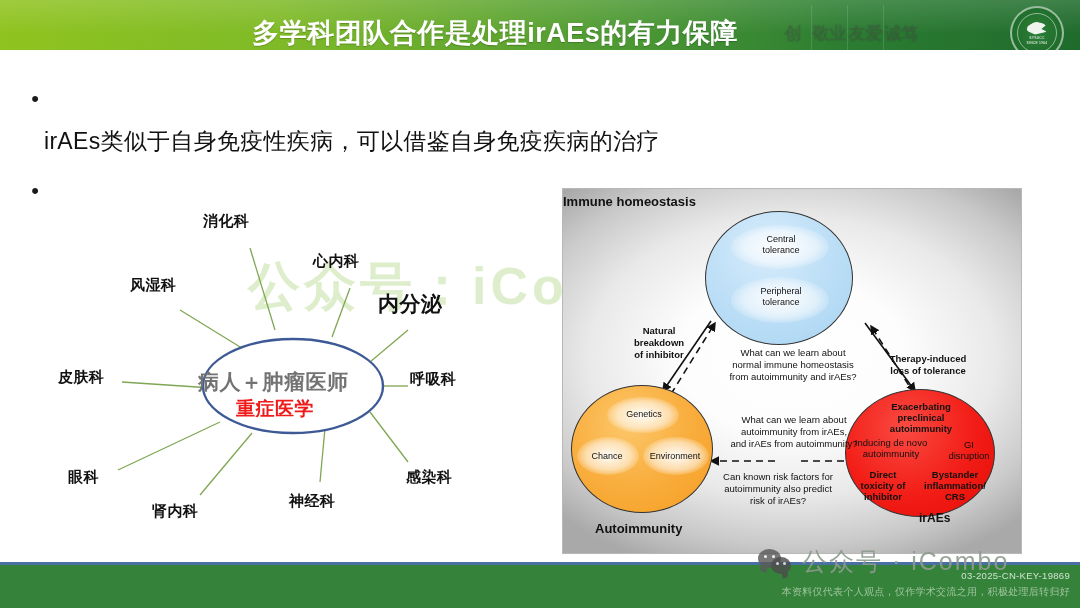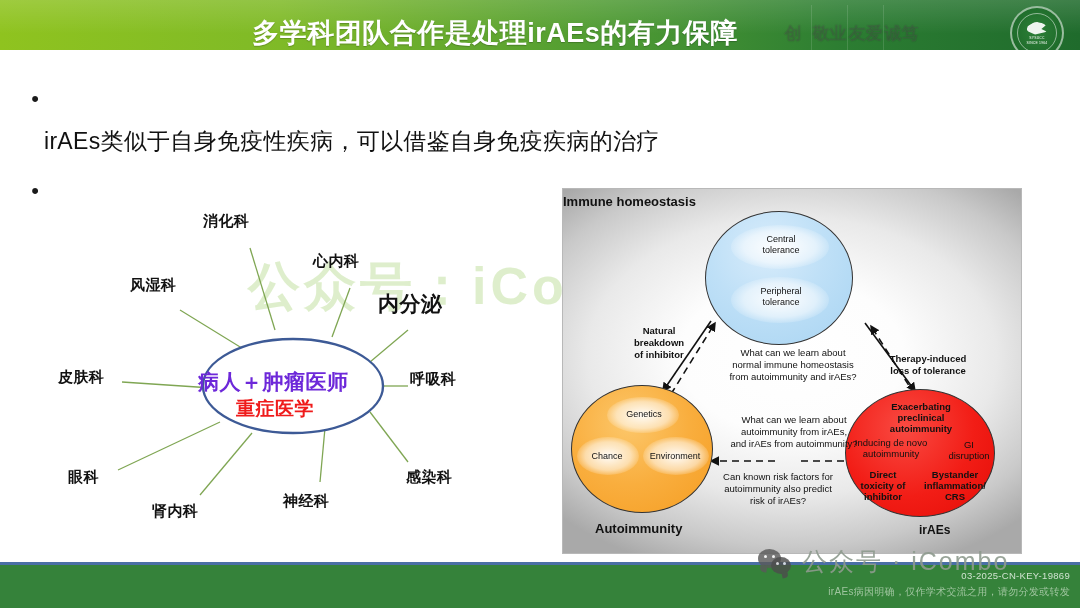--- a/index.html
+++ b/index.html
@@ -77,21 +77,21 @@
 
   
   .spider { position:absolute; left:40px; top:190px; width:520px; height:360px; z-index:2; }
   .spider svg { position:absolute; left:0; top:0; }
   .sp-label {
     position:absolute; font-size:15px; font-weight:bold; color:#111; white-space:nowrap;
     letter-spacing:.4px;
   }
   .sp-label.big { font-size:21px; }
   .center-main {
-    position:absolute; font-size:21px; font-weight:bold; color:#6d28d9; white-space:nowrap;
+    position:absolute; font-size:21px; font-weight:bold; color:#737373; white-space:nowrap;
     letter-spacing:.5px;
   }
   .center-sub {
     position:absolute; font-size:19px; font-weight:bold; color:#ef1b1b; white-space:nowrap;
     letter-spacing:.5px;
   }
 
   
   .figure {
     position:absolute; left:562px; top:188px; width:460px; height:366px;
@@ -230,21 +230,21 @@
     <div class="center-main" style="left:158px; top:178px;">病人＋肿瘤医师</div>
     <div class="center-sub" style="left:196px; top:206px;text-align:center;">重症医学</div>
 
     <div class="sp-label" style="left:163px; top:22px;">消化科</div>
     <div class="sp-label" style="left:273px; top:62px;">心内科</div>
     <div class="sp-label big" style="left:338px; top:100px;">内分泌</div>
     <div class="sp-label" style="left:90px;  top:86px;">风湿科</div>
     <div class="sp-label" style="left:18px;  top:178px;">皮肤科</div>
     <div class="sp-label" style="left:28px;  top:278px;">眼科</div>
     <div class="sp-label" style="left:112px; top:312px;">肾内科</div>
-    <div class="sp-label" style="left:243px; top:302px;text-align:center;">神经科</div>
+    <div class="sp-label" style="left:249px; top:302px;text-align:center;">神经科</div>
     <div class="sp-label" style="left:366px; top:278px;">感染科</div>
     <div class="sp-label" style="left:370px; top:180px;">呼吸科</div>
   </div>
 
   <div class="figure">
     <div class="fig-title">Immune homeostasis</div>
 
     <svg width="460" height="366" style="position:absolute;left:0;top:0;">
       <defs>
         <marker id="ah" markerWidth="7" markerHeight="7" refX="5" refY="3" orient="auto">
@@ -301,21 +301,21 @@
     <div class="red-lbl" style="left:286px; top:280px; width:68px;">
       <span>Direct</span><br>
       <span>toxicity of</span><br>
       <span>inhibitor</span>
     </div>
     <div class="red-lbl" style="left:352px; top:280px; width:80px;">
       <span>Bystander</span><br>
       <span>inflammation/</span><br>
       <span>CRS</span>
     </div>
-    <div class="bot-lbl small" style="left:336px; top:334px;padding-left:20px;">irAEs</div>
+    <div class="bot-lbl small" style="left:336px; top:322px;padding-left:20px;">irAEs</div>
 
     <div class="side-lbl" style="left:48px; top:136px; width:96px;">
       <span>Natural</span><br>
       <span>breakdown</span><br>
       <span>of inhibitor</span>
     </div>
     <div class="side-lbl" style="left:300px; top:142px; width:130px;margin-top:22px;">
       <span>Therapy-induced</span><br>
       <span>loss of tolerance</span>
     </div>
@@ -346,16 +346,16 @@
       <span class="b2">
         <span class="eye" style="left:5px; top:5px;"></span>
         <span class="eye" style="left:12px; top:5px;"></span>
       </span>
     </span>
     <span class="wtxt">公众号 · iCombo</span>
   </div>
 
   <div class="footer">
     <div class="footer-code">03-2025-CN-KEY-19869</div>
-    <div class="footer-note">irAEs病因明确，仅作学术交流之用，请勿分发或转发</div>
+    <div class="footer-note">本资料仅代表个人观点，仅作学术交流之用，积极处理后转归好</div>
   </div>
 
 </div>
 
 </body></html>

